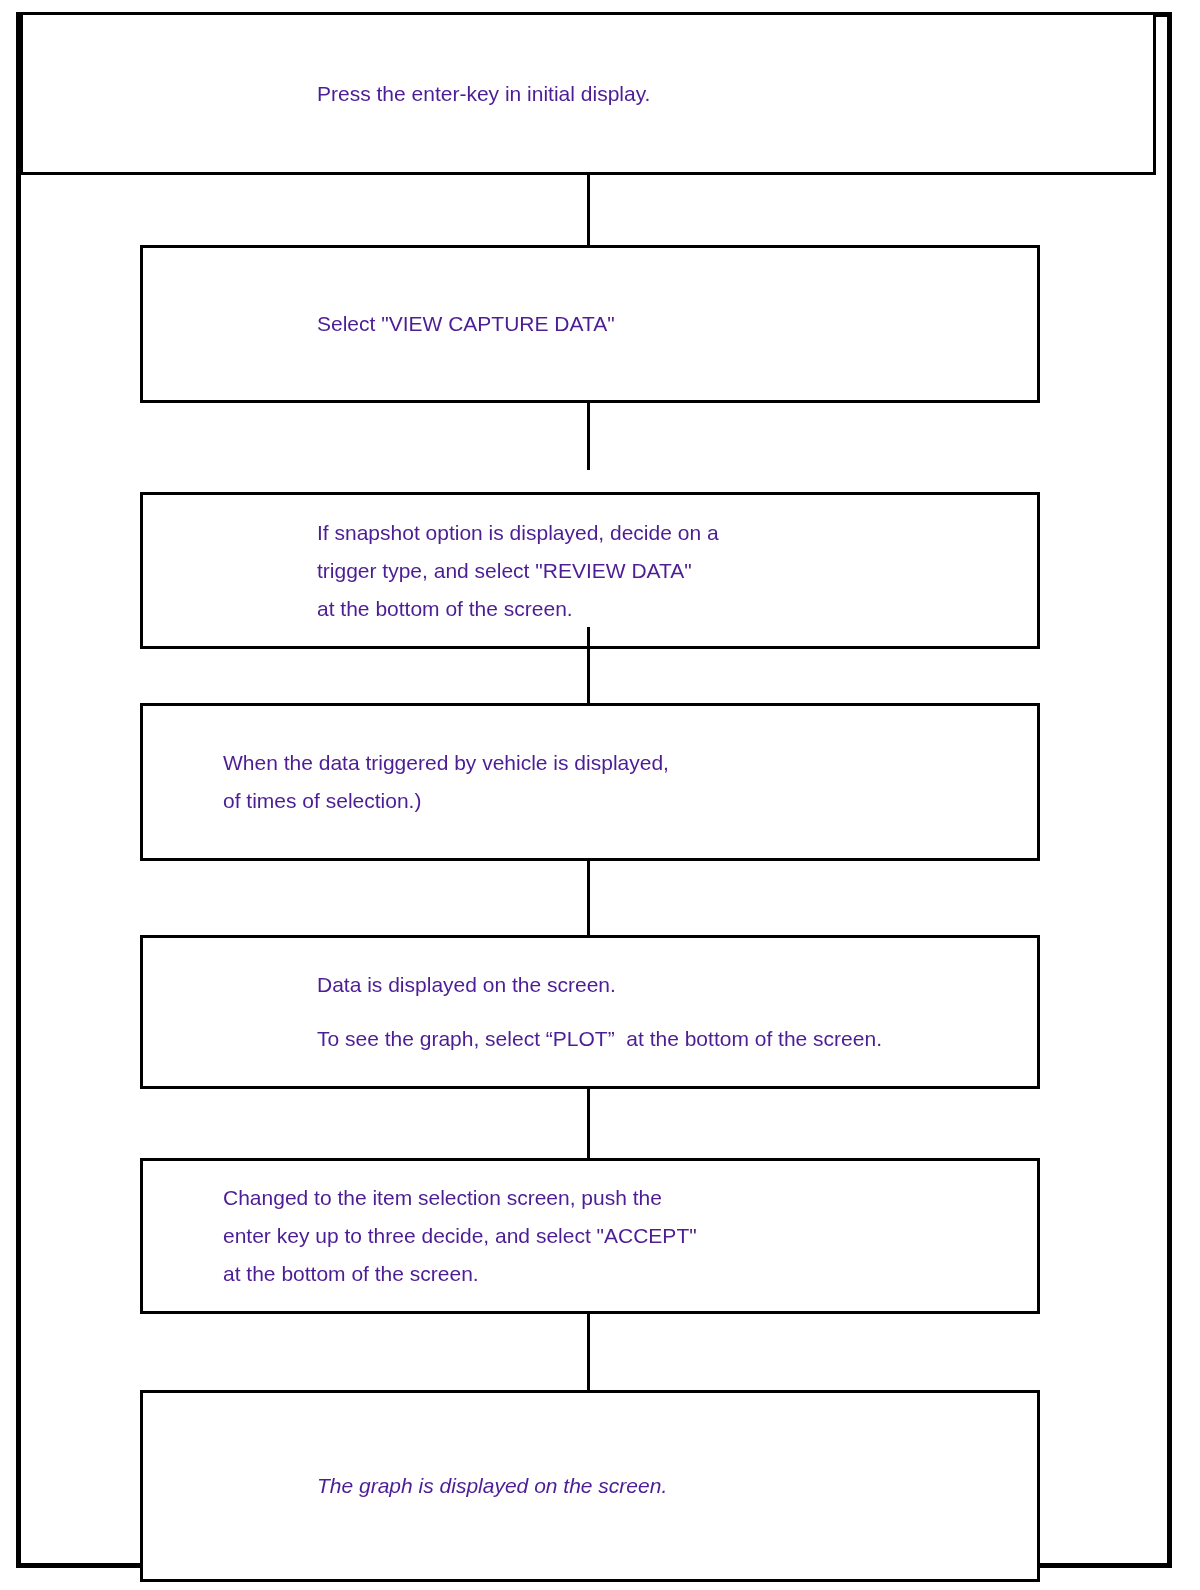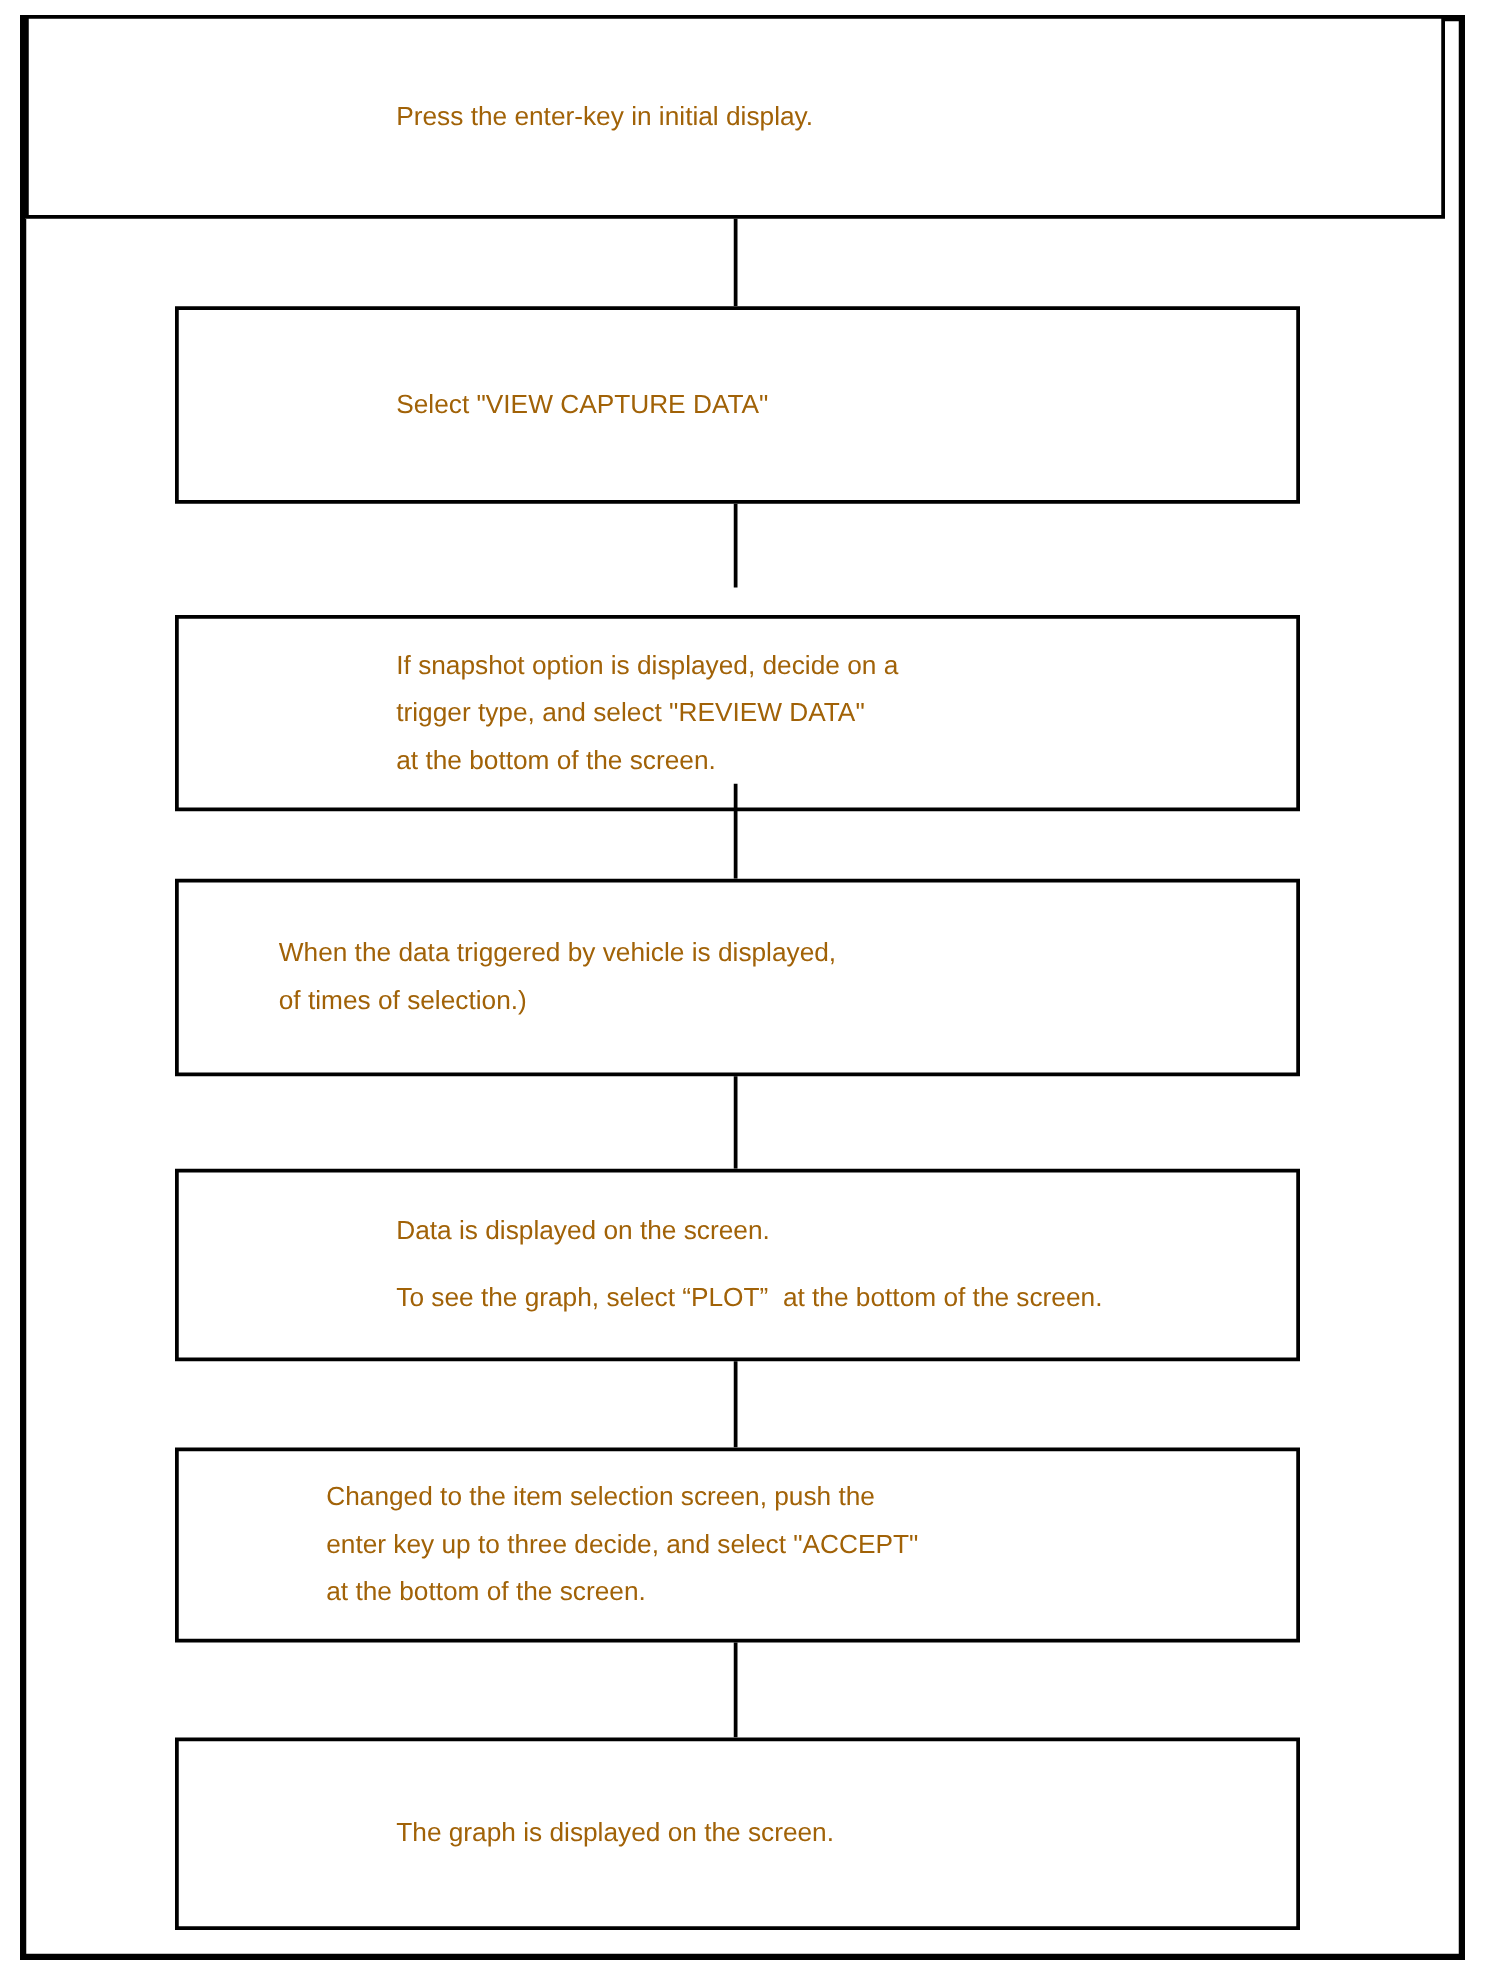--- a/index.html
+++ b/index.html
@@ -6,21 +6,21 @@
     margin: 0;
     padding: 0;
     background: #ffffff;
   }
   .page {
     position: relative;
     width: 1200px;
     height: 1590px;
     background: #ffffff;
     font-family: "Liberation Sans", sans-serif;
-    color: #a16207;
+    color: #4c1d95;
     overflow: hidden;
   }
   .frame {
     position: absolute;
     left: 16px;
     top: 12px;
     width: 1156px;
     height: 1556px;
     border: 5px solid #000000;
     box-sizing: border-box;
@@ -39,22 +39,22 @@
   }
   .box .line {
     display: block;
   }
   
   .b1 { left: 20px;  top: 12px;   width: 1136px; height: 163px; padding-left: 294px; }
   .b2 { left: 140px; top: 245px;  width: 900px;  height: 158px; padding-left: 174px; }
   .b3 { left: 140px; top: 492px;  width: 900px;  height: 157px; padding-left: 174px; }
   .b4 { left: 140px; top: 703px;  width: 900px;  height: 158px; padding-left: 80px; }
   .b5 { left: 140px; top: 935px;  width: 900px;  height: 154px; padding-left: 174px; gap: 16px; }
-  .b6 { left: 140px; top: 1158px; width: 900px;  height: 156px; padding-left: 118px; }
-  .b7 { left: 140px; top: 1390px; width: 900px;  height: 154px; padding-left: 174px; }
+  .b6 { left: 140px; top: 1158px; width: 900px;  height: 156px; padding-left: 80px; }
+  .b7 { left: 140px; top: 1390px; width: 900px;  height: 192px; padding-left: 174px; font-style: italic; }
   .connector {
     position: absolute;
     left: 587px;
     width: 3px;
     background: #000000;
   }
   .c1 { top: 175px;  height: 70px; }
   .c2 { top: 403px;  height: 67px; }
   .c3 { top: 627px;  height: 76px; }
   .c4 { top: 861px;  height: 74px; }

